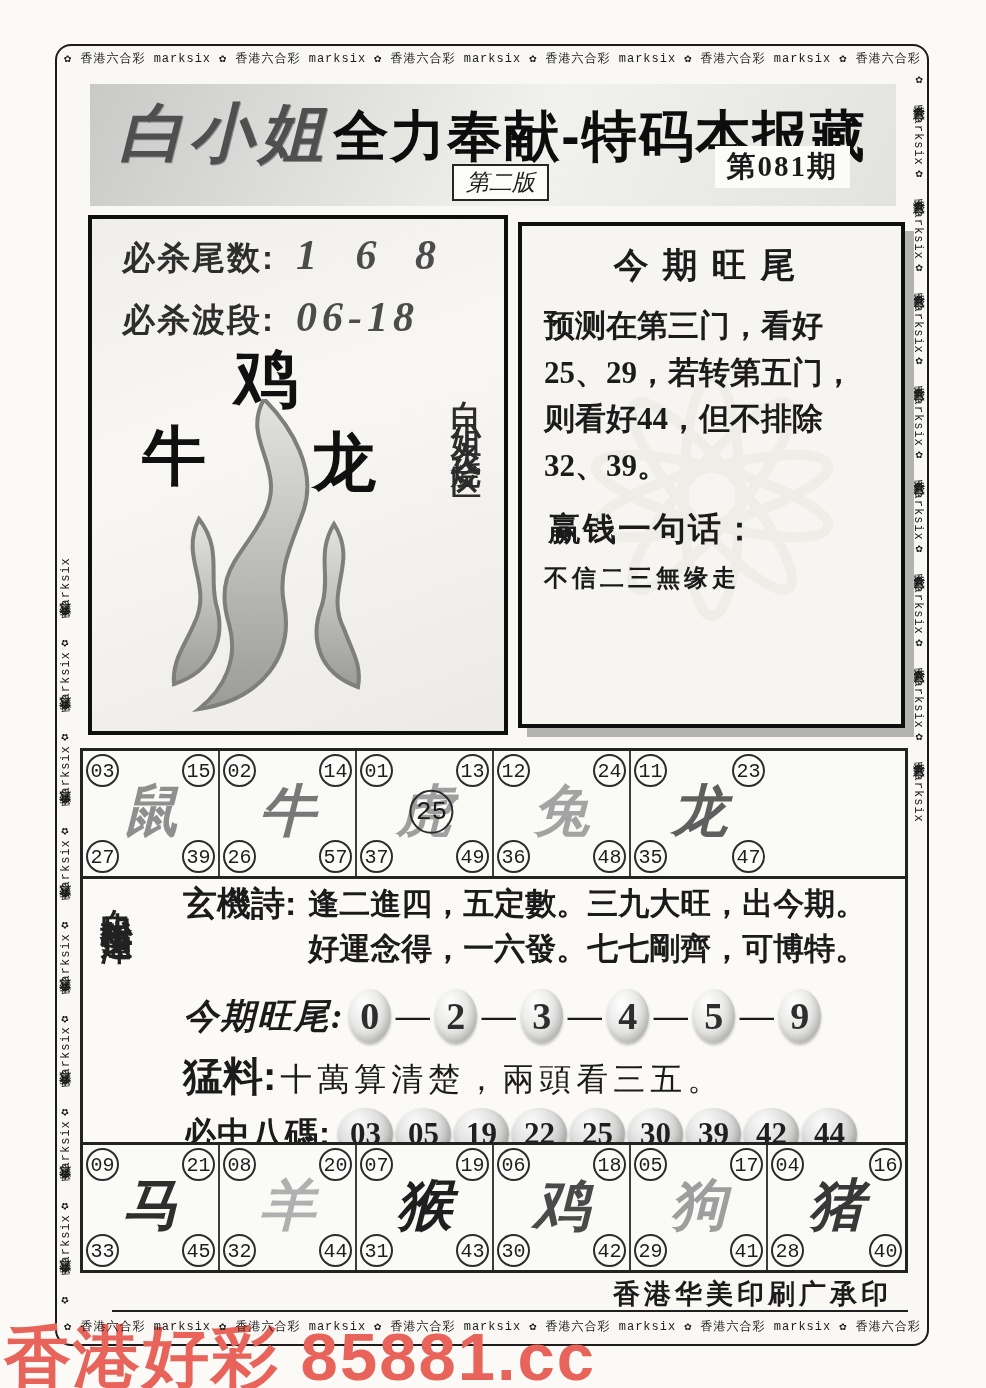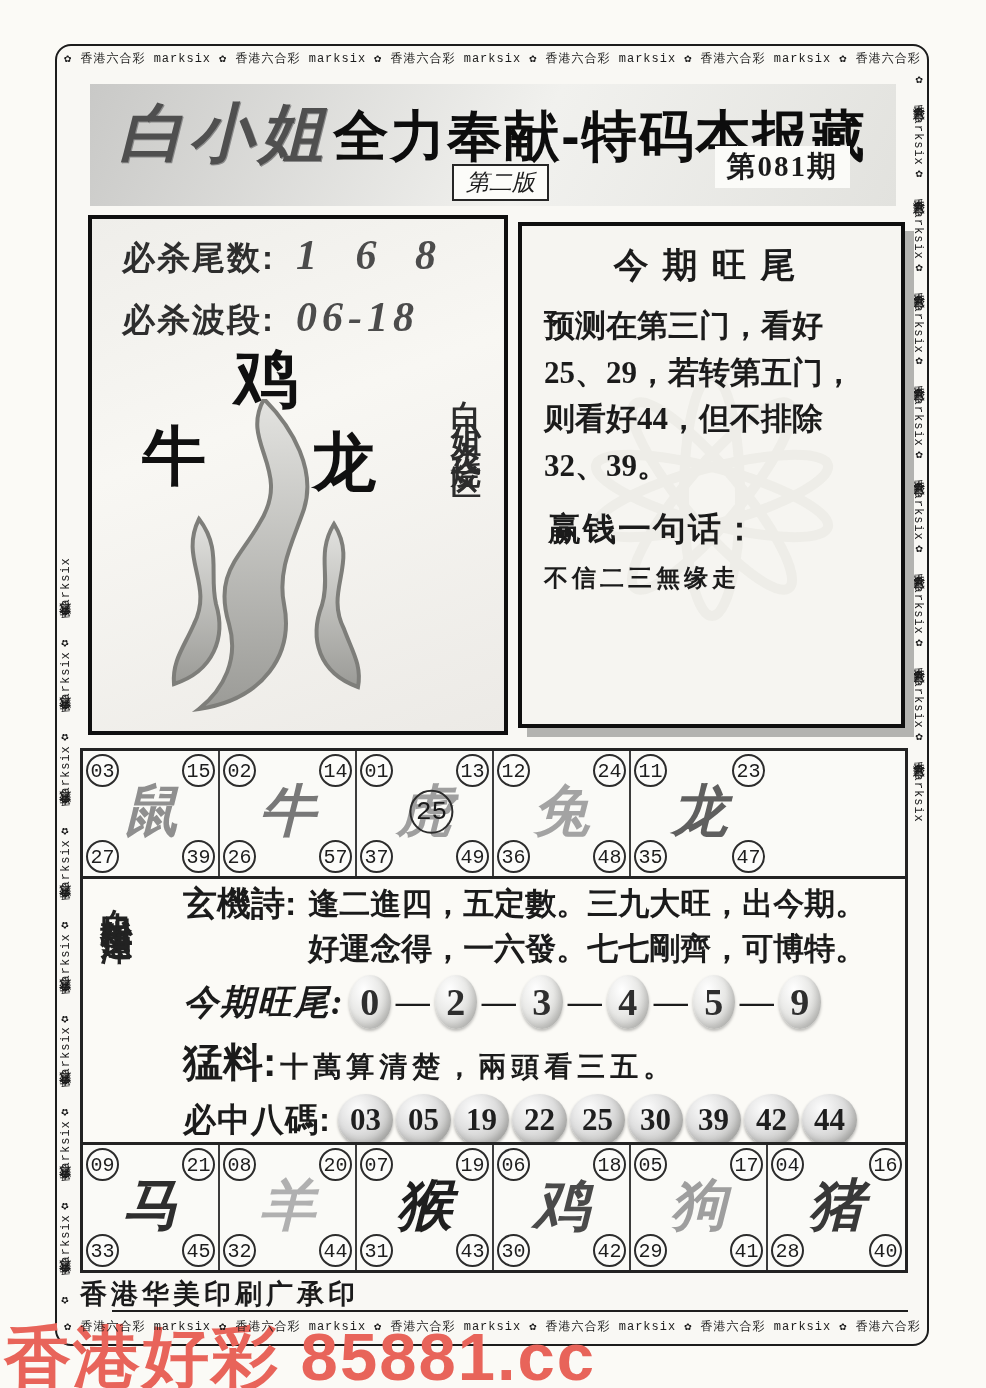--- a/index.html
+++ b/index.html
@@ -79,39 +79,39 @@
   .middle{position:absolute;left:80px;top:879px;width:828px;height:263px;
     border-left:3px solid #232323;border-right:3px solid #232323;
     background:#fbfaf6;box-sizing:border-box}
   .mid-vert{position:absolute;left:12px;top:4px;height:256px;writing-mode:vertical-rl;
     font-size:32px;font-weight:800;letter-spacing:4px;color:#222}
   .mid-content{position:absolute;left:100px;top:2px;width:722px}
   .poem-row{display:flex}
   .poem-label{font-size:34px;font-weight:900;font-family:"Liberation Sans",sans-serif;line-height:45px}
   .poem-lines{margin-left:12px}
   .poem-line{font-size:31px;font-weight:700;line-height:45px;white-space:nowrap}
-  .tails-row{margin-top:4px;white-space:nowrap}
+  .tails-row{margin-top:18px;white-space:nowrap}
   .tails-label{font-size:35px;font-weight:800;font-style:italic;letter-spacing:2px;vertical-align:middle}
   .tail-bubble{display:inline-block;width:42px;height:54px;border-radius:50%;
     background:radial-gradient(ellipse at 35% 28%,#ffffff,#e8e8e6 45%,#c9c9c6 80%,#bdbdba);
     box-shadow:0 2px 3px rgba(0,0,0,.25), inset -3px -4px 6px rgba(0,0,0,.12);
     text-align:center;line-height:54px;font-size:38px;font-weight:600;vertical-align:middle;color:#2e2e2e}
   .tail-dash{display:inline-block;margin:0 5px;font-size:34px;font-weight:900;vertical-align:middle}
   .meng-row{margin-top:6px;white-space:nowrap}
   .meng-label{font-size:40px;font-weight:700;font-family:"Liberation Sans",sans-serif}
-  .meng-text{font-size:28px;font-weight:700;letter-spacing:5px}
+  .meng-text{font-size:32px;font-weight:400;letter-spacing:5px}
   .codes-row{margin-top:4px;white-space:nowrap}
   .codes-label{font-size:33px;font-weight:900;font-family:"Liberation Sans",sans-serif;
     vertical-align:middle;letter-spacing:1px}
   .code-ball{display:inline-block;width:55px;height:52px;margin-left:3px;border-radius:50%;
     background:radial-gradient(ellipse at 35% 28%,#fcfcfc,#dedede 45%,#b9b9b6 85%,#a8a8a5);
     box-shadow:0 2px 3px rgba(0,0,0,.3), inset -3px -4px 6px rgba(0,0,0,.15);
     text-align:center;line-height:52px;font-size:31px;font-weight:700;color:#1f1f1f;vertical-align:middle}
   
-  .printer-row{position:absolute;left:80px;top:1276px;width:828px;text-align:left;
+  .printer-row{position:absolute;left:80px;top:1276px;width:828px;text-align:right;
     font-size:27px;letter-spacing:4px;font-weight:600}
   .printer-row span{margin-right:16px}
   .footer-line{position:absolute;left:112px;top:1310px;width:796px;border-top:2px solid #1f1f1f}
   .watermark{position:absolute;left:4px;top:1312px;font-size:67px;font-weight:900;
     letter-spacing:2px;font-family:"Liberation Sans",sans-serif;z-index:3;white-space:nowrap}
 </style>
 </head>
 <body>
 
 <div class="page-border"></div>

